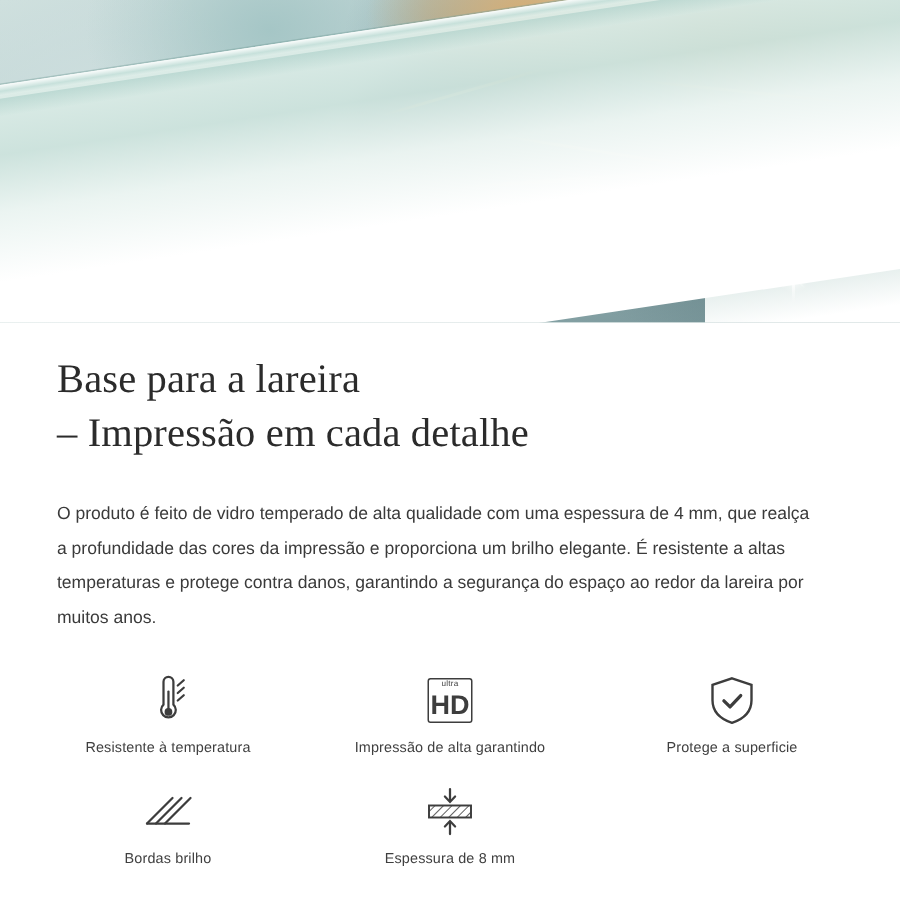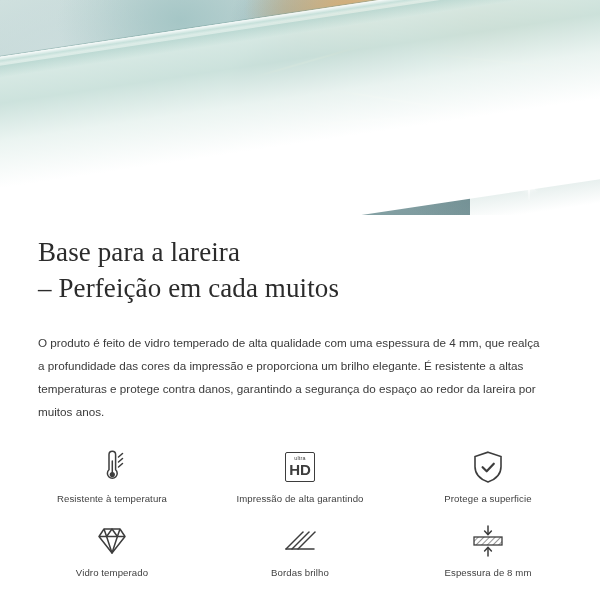--- a/index.html
+++ b/index.html
@@ -181,21 +181,21 @@
   svg { display: block; }
   .hd-box {
     width: 30px; height: 30px;
     border: 1.6px solid #3d3d3d;
     border-radius: 2px;
     display: flex; flex-direction: column;
     align-items: center; justify-content: center;
     line-height: 1;
   }
   .hd-box .t1 { font-size: 5.4px; letter-spacing: .2px; color: #3d3d3d; }
-  .hd-box .t2 { font-size: 15px; font-weight: 700; color: #3d3d3d; margin-top: 1px; }
+  .hd-box .t2 { font-size: 18px; font-weight: 700; color: #3d3d3d; margin-top: 1px; }
 </style>
 </head>
 <body>
 
 <div id="page">
 
   <div class="hero">
     <div class="hero-art"></div>
     <div class="ink ink4"></div>
     <div class="ink ink1"></div>
@@ -217,21 +217,21 @@
       <span class="s-v"></span>
       <span class="s-d1"></span>
       <span class="s-d2"></span>
       <span class="s-core"></span>
     </div>
   </div>
 
   <div class="content">
     <h1 class="headline">
       <span>Base para a lareira</span>
-      <span class="l2">– Perfeição em cada muitos</span>
+      <span class="l2">– Impressão em cada detalhe</span>
     </h1>
     <p class="body-copy">O produto é feito de vidro temperado de alta qualidade com uma espessura de 4 mm, que realça a profundidade das cores da impressão e proporciona um brilho elegante. É resistente a altas temperaturas e protege contra danos, garantindo a segurança do espaço ao redor da lareira por muitos anos.</p>
   </div>
 
   <div class="features">
 
     <div class="feature">
       <div class="glyph">
         <svg width="30" height="36" viewBox="0 0 30 36">
           <g fill="none" stroke="#3d3d3d" stroke-width="1.5" stroke-linecap="round">
@@ -260,33 +260,20 @@
     <div class="feature">
       <div class="glyph">
         <svg width="32" height="36" viewBox="0 0 32 36">
           <path d="M16 3.2 29 7.6v10.2c0 8.1-5.6 12.6-13 15.1-7.4-2.5-13-7-13-15.1V7.6z" fill="none" stroke="#3d3d3d" stroke-width="1.6"></path>
           <path d="M10.6 18.2l4.1 4.1 7.1-7.6" fill="none" stroke="#3d3d3d" stroke-width="2.2" stroke-linecap="round" stroke-linejoin="round"></path>
         </svg>
       </div>
       <div class="caption">Protege a superficie</div>
     </div>
 
-    <div class="feature">
-      <div class="glyph">
-        <svg width="36" height="32" viewBox="0 0 36 32">
-          <g fill="none" stroke="#3d3d3d" stroke-width="1.5" stroke-linejoin="round">
-            <path d="M5 11.5 10 4h16l5 7.5L18 28z"></path>
-            <path d="M5 11.5h26"></path>
-            <path d="M10 4l2.6 7.5L18 28l5.4-16.5L26 4"></path>
-            <path d="M12.6 11.5 18 4l5.4 7.5"></path>
-          </g>
-        </svg>
-      </div>
-      <div class="caption">Vidro temperado</div>
-    </div>
 
     <div class="feature">
       <div class="glyph">
         <svg width="40" height="30" viewBox="0 0 40 30">
           <g fill="none" stroke="#3d3d3d" stroke-width="1.5" stroke-linecap="round">
             <path d="M6 23 L23 6"></path>
             <path d="M12 23 L29 6"></path>
             <path d="M18 23 L35 6"></path>
             <path d="M6 23 L34 23"></path>
           </g>

